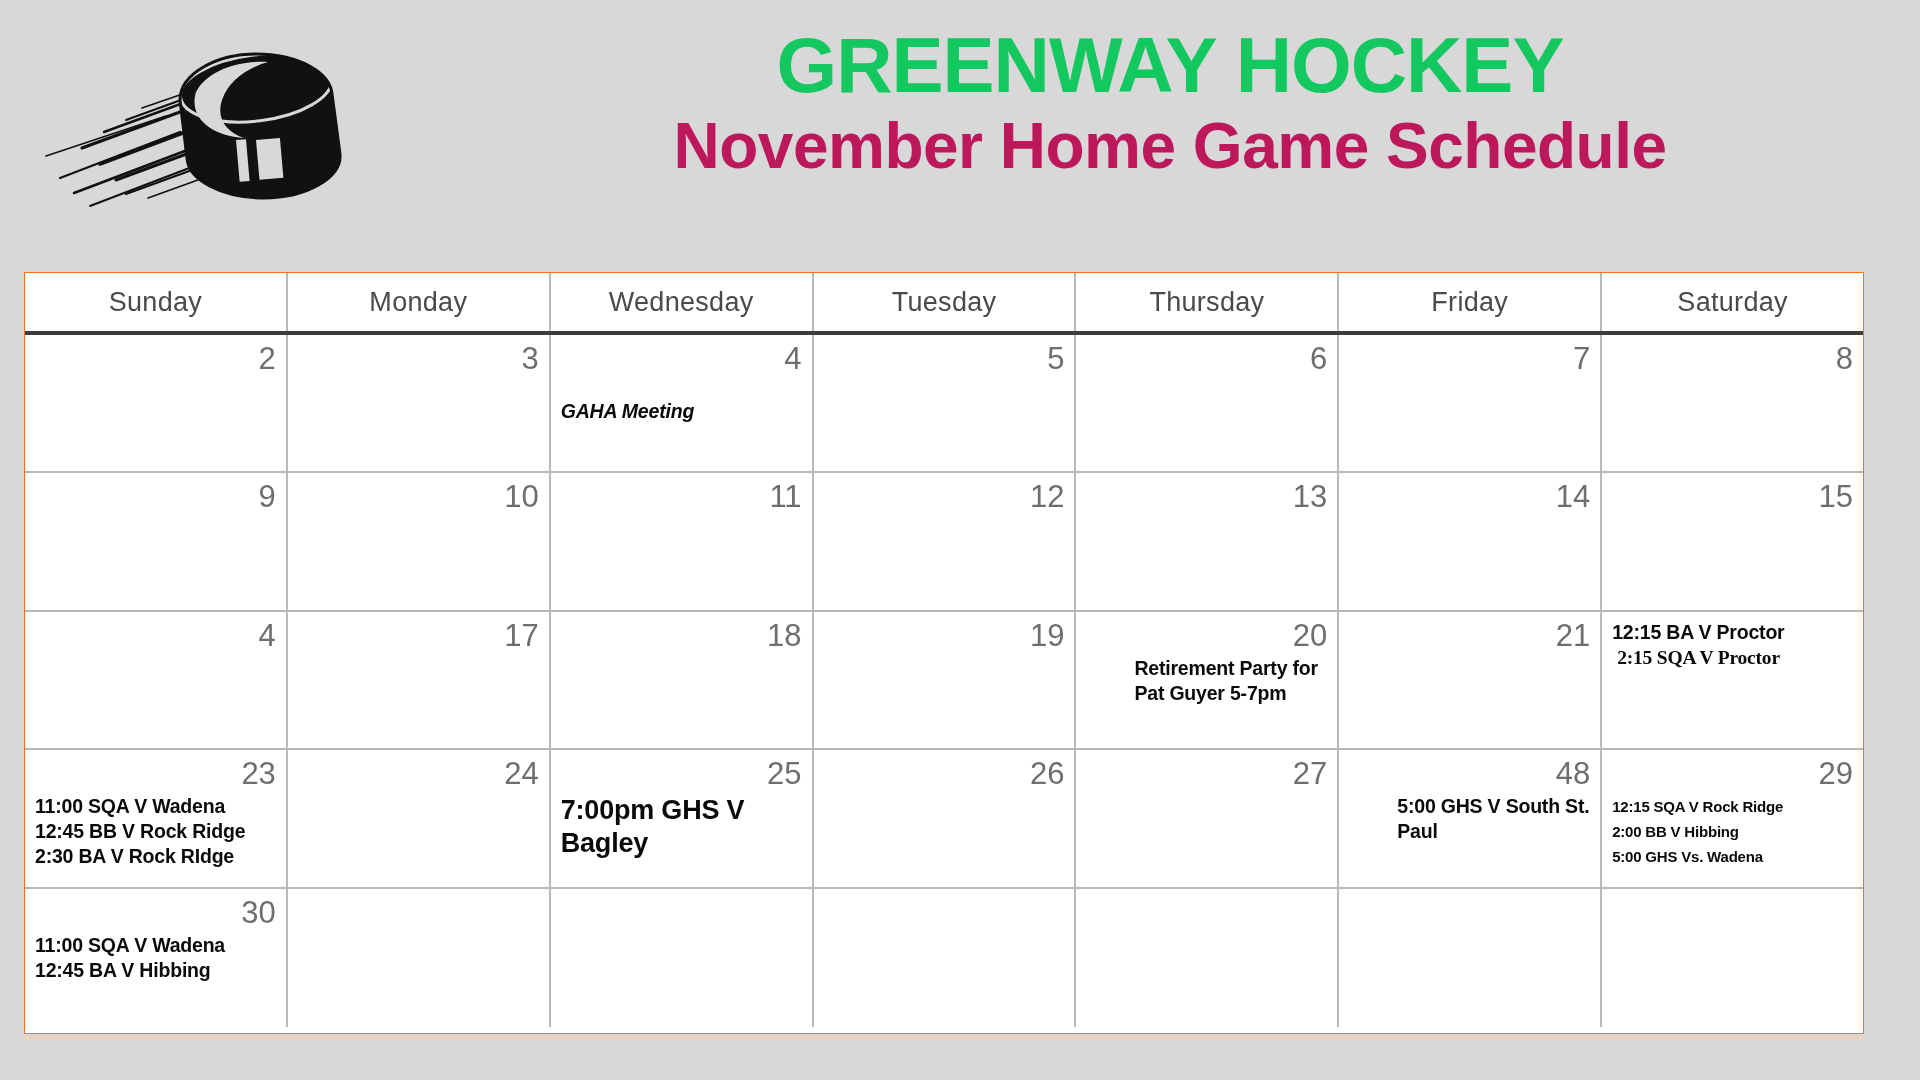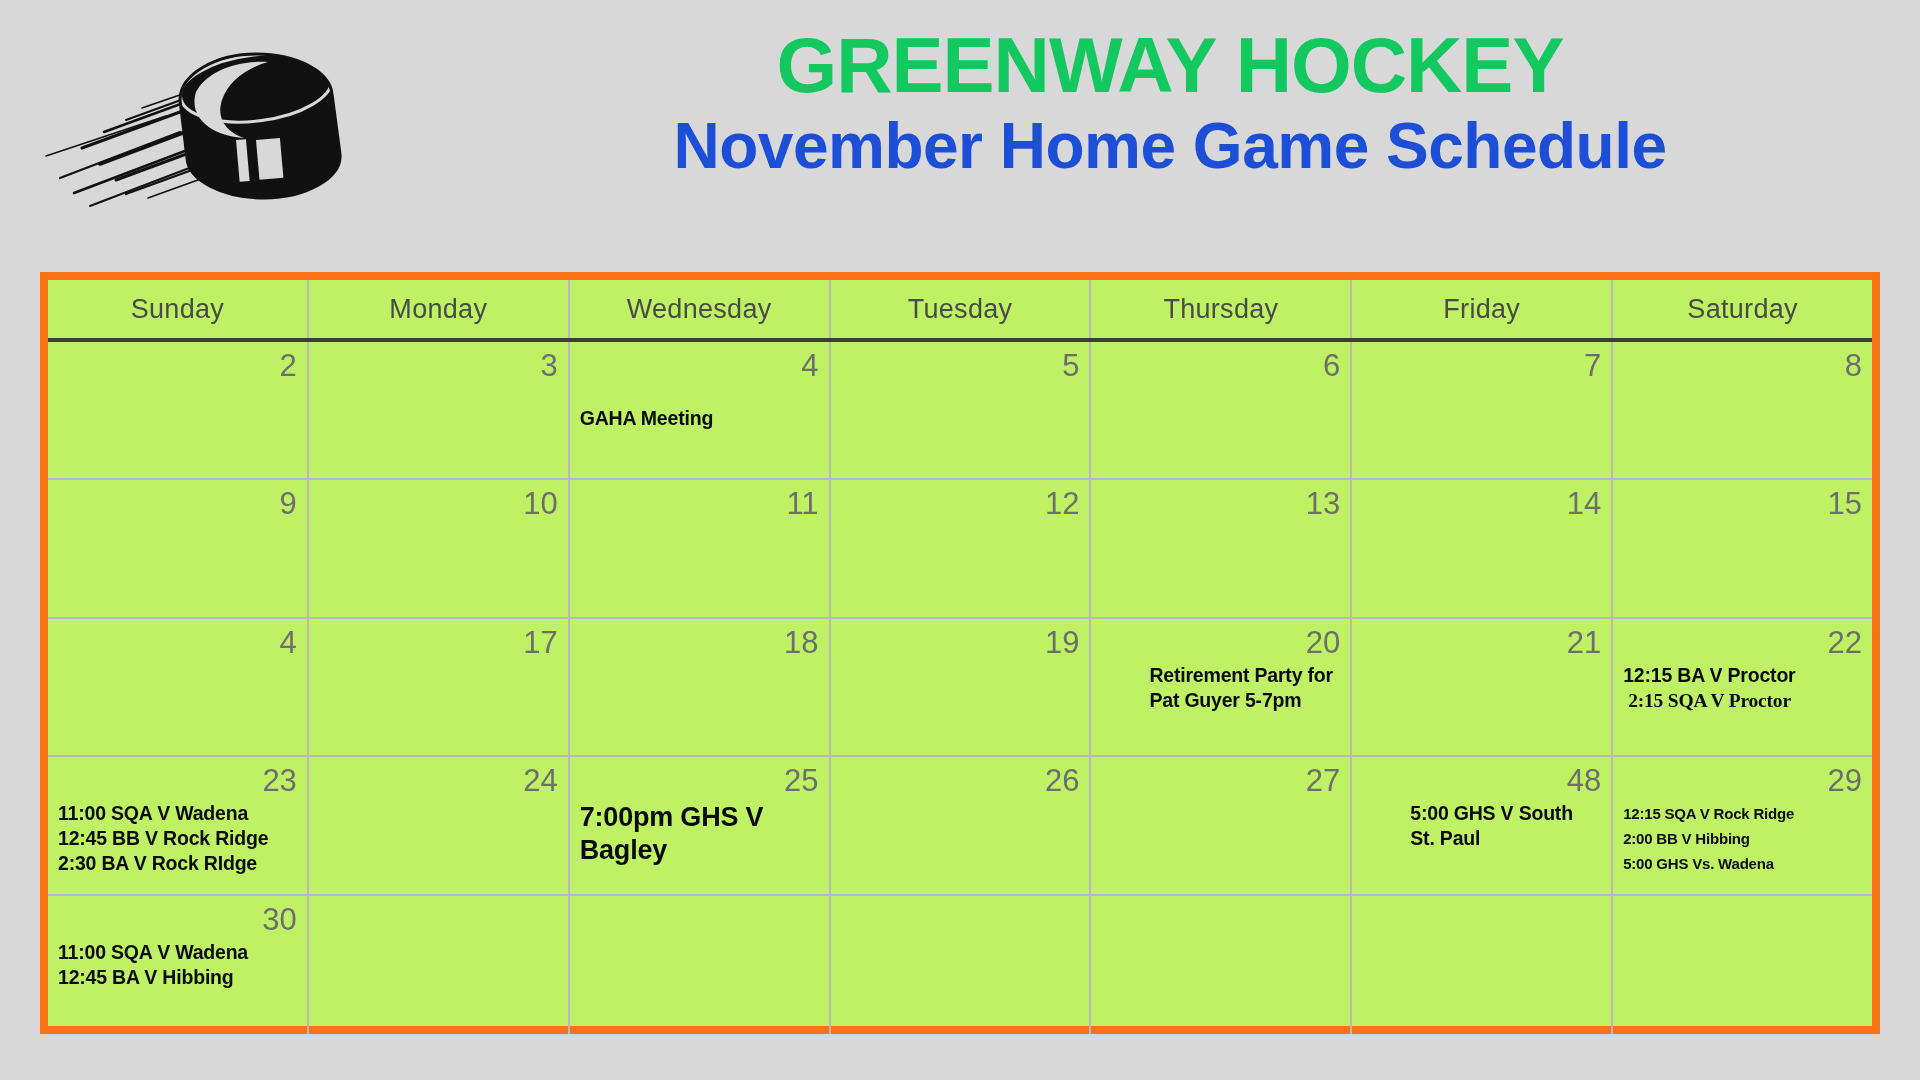--- a/index.html
+++ b/index.html
@@ -51,34 +51,34 @@
     color: #12c85f;
     white-space: nowrap;
   }
 
   .title-sub {
     font-family: "Liberation Sans", sans-serif;
     font-weight: bold;
     font-size: 64px;
     line-height: 76px;
     letter-spacing: -0.5px;
-    color: #1d4ed8;
+    color: #be185d;
     white-space: nowrap;
   }
 
   
   .calendar {
     position: absolute;
-    left: 40px;
+    left: 24px;
     top: 272px;
     width: 1840px;
     height: 762px;
-    border: 8px solid #f97316;
-    box-sizing: border-box;
-    background: #bef264;
+    border: 1px solid #f97316;
+    box-sizing: border-box;
+    background: #ffffff;
   }
 
   .weekday-row {
     display: flex;
     height: 62px;
     border-bottom: 4px solid #3c3c3c;
     box-sizing: border-box;
   }
 
   .weekday-cell {
@@ -133,21 +133,21 @@
   .event {
     font-size: 19.5px;
     line-height: 25px;
     font-weight: bold;
     color: #0a0a0a;
     letter-spacing: -0.2px;
     white-space: nowrap;
   }
 
   
-  .events.pushdown { margin-top: 22px; }
+  .events.pushdown { margin-top: 22px; font-style: italic; }
 
   .event.big {
     font-size: 27px;
     line-height: 33px;
     white-space: normal;
   }
 
   .event.wrap {
     white-space: normal;
     margin-left: 48px;
@@ -296,21 +296,20 @@
         <div class="day-cell">
           <div class="day-number">20</div>
           <div class="events">
             <div class="event wrap">Retirement Party for Pat Guyer 5-7pm</div>
           </div>
         </div>
         <div class="day-cell">
           <div class="day-number">21</div>
         </div>
         <div class="day-cell">
-          <div class="day-number">22</div>
           <div class="events">
             <div class="event">12:15 BA V Proctor</div>
             <div class="event indent">2:15 SQA V Proctor</div>
           </div>
         </div>
       </div>
 
       <div class="week-row">
         <div class="day-cell">
           <div class="day-number">23</div>

